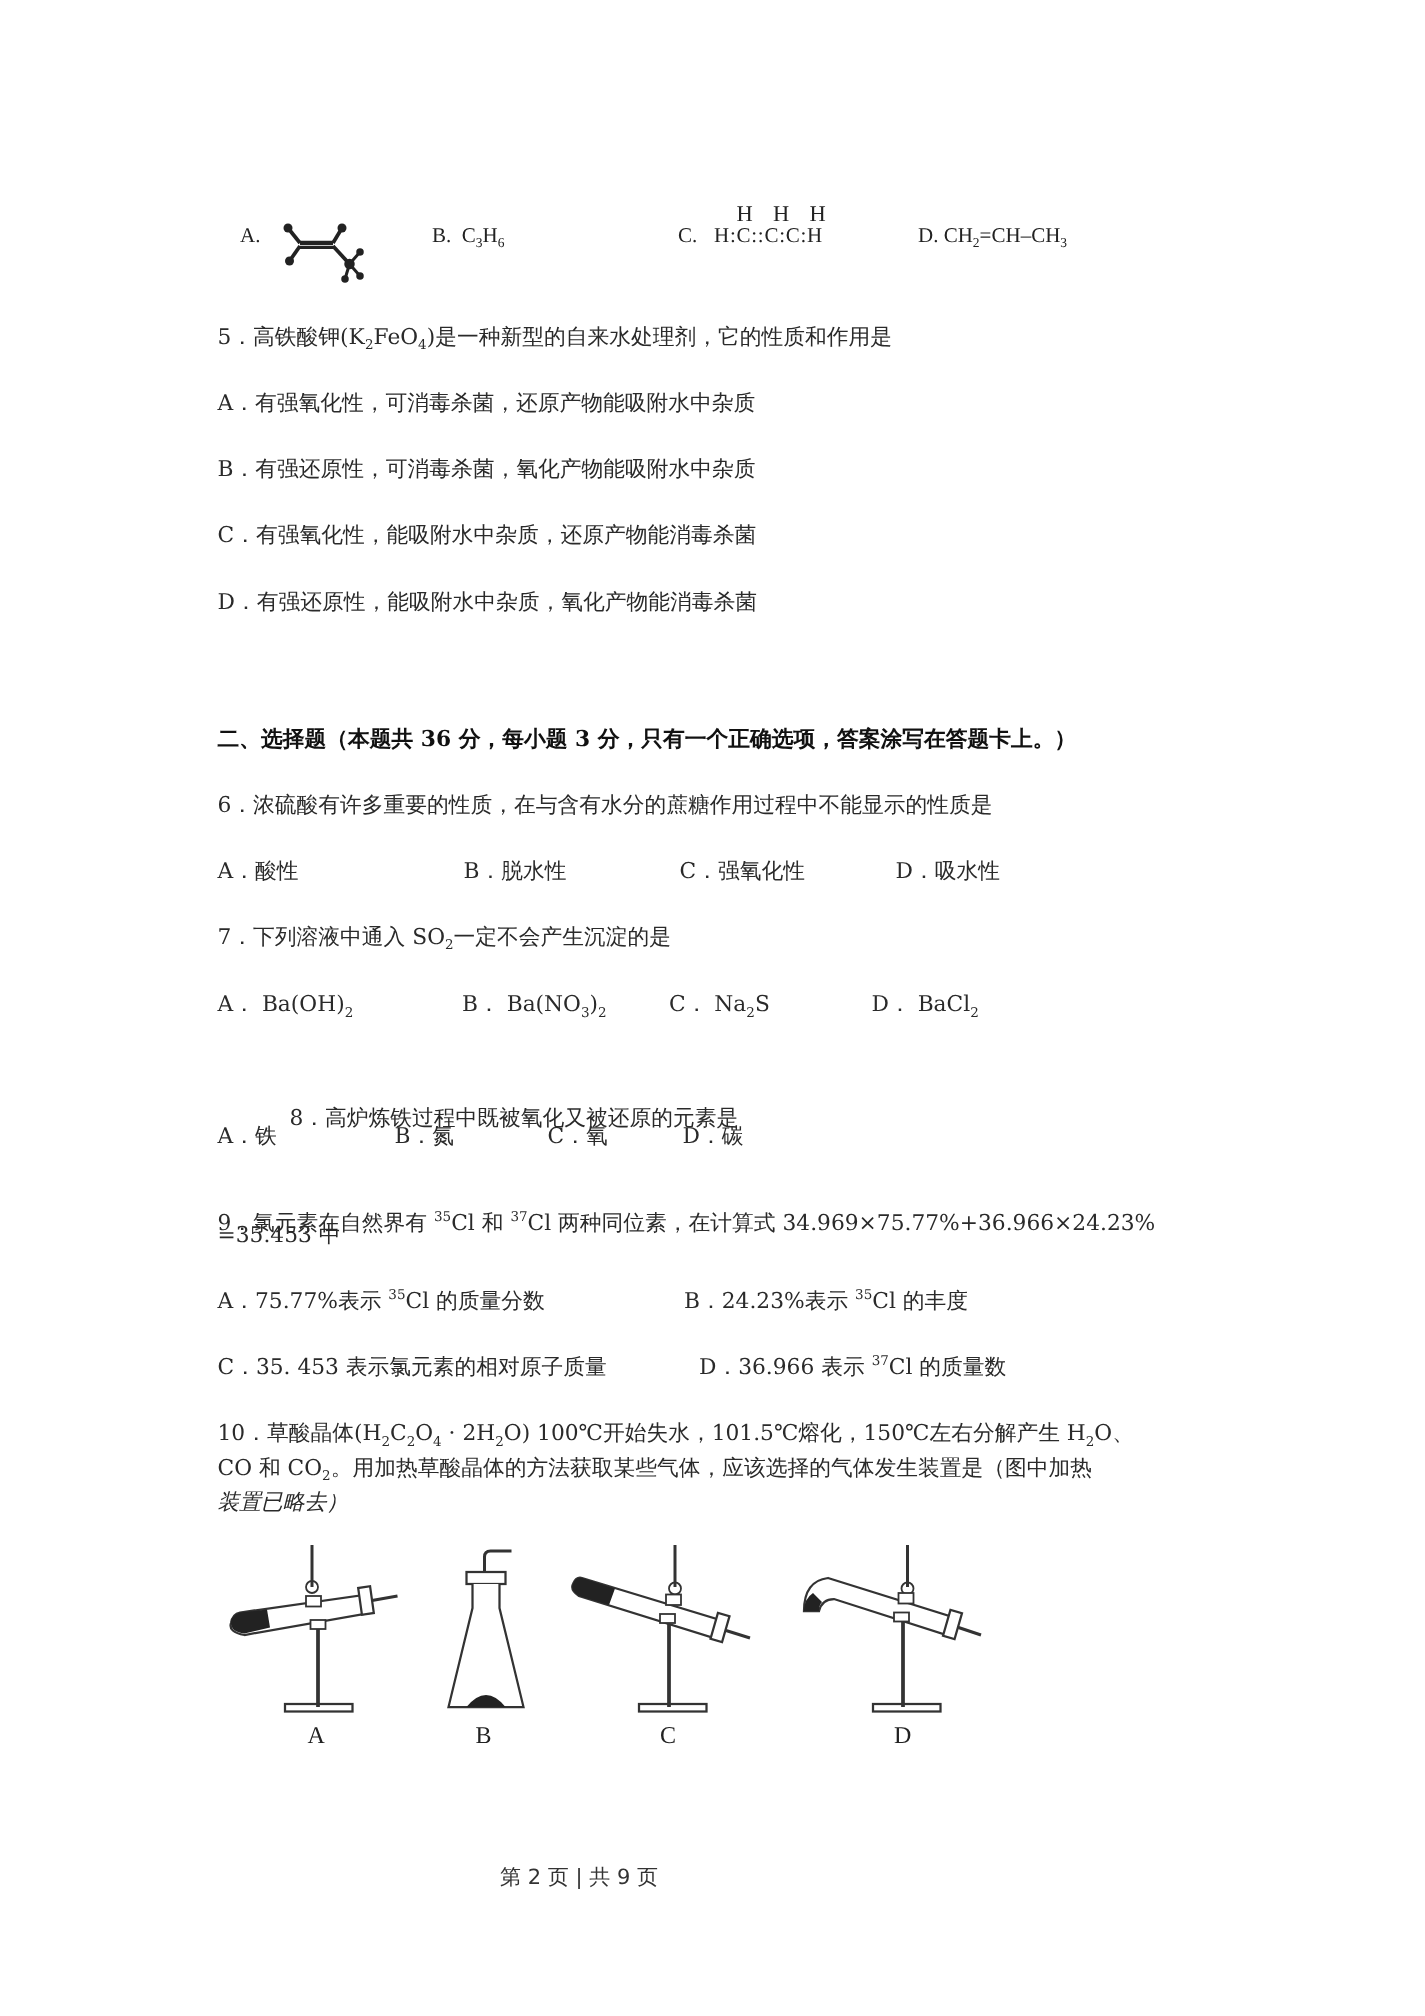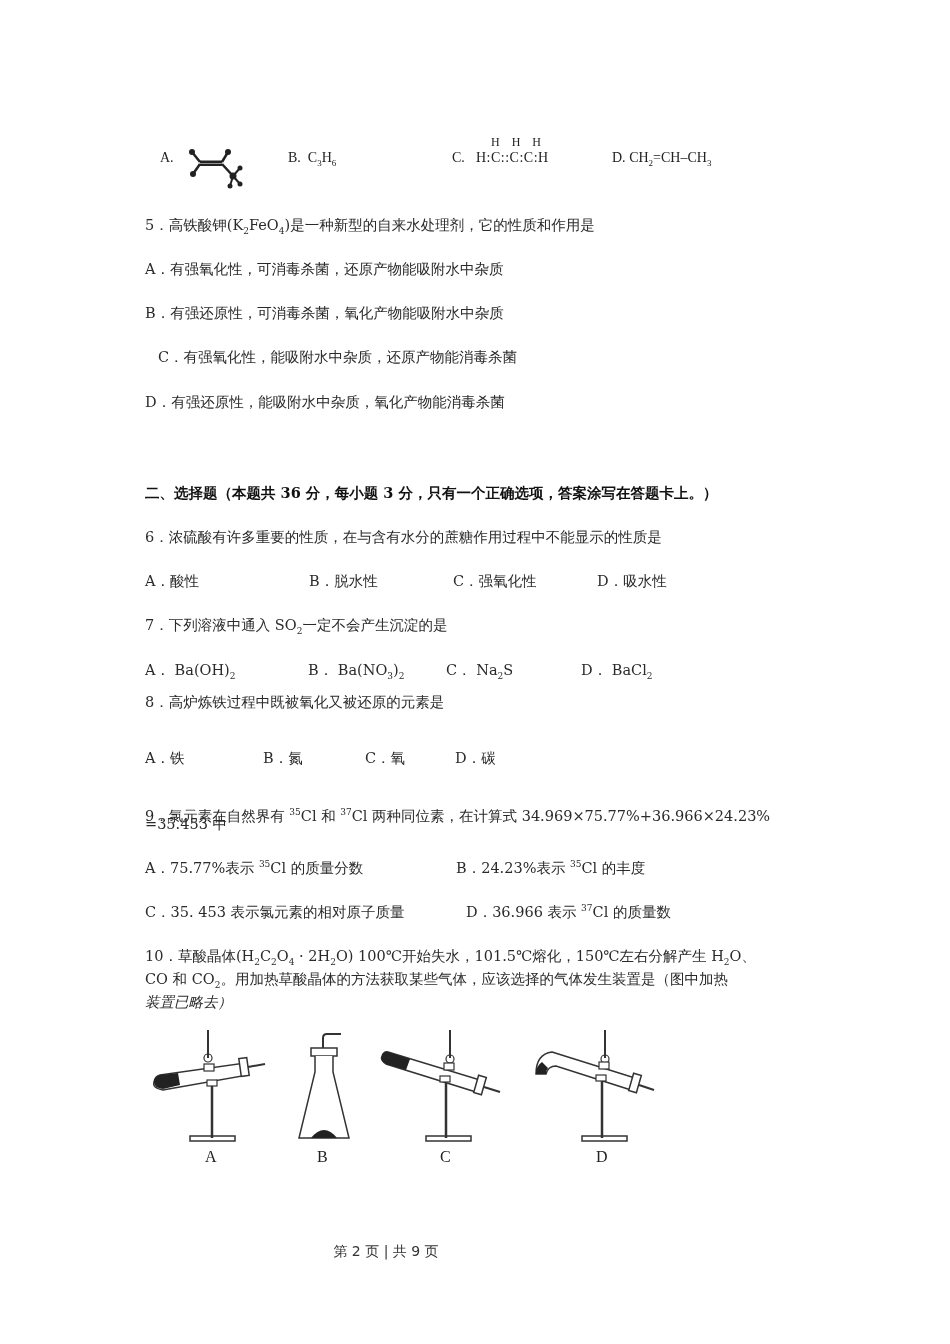--- a/index.html
+++ b/index.html
@@ -35,34 +35,34 @@
       <circle cx="45" cy="36" r="3.5" fill="#222"></circle>
     <circle cx="52" cy="28" r="2.5" fill="#222"></circle>
       <circle cx="42" cy="46" r="2.5" fill="#222"></circle>
     <circle cx="52" cy="44" r="2.5" fill="#222"></circle>
   </svg>
   <span class="q4" style="left:288px;">
     <span>B.</span>&nbsp;
     <span>C</span><sub>3</sub><span>H</span><sub>6</sub>
   </span>
   <span class="q4" style="left:452px;">C.</span>
-  <span class="abs" style="left:491px; top:135px; font-size:12px; letter-spacing:2px; font-family:'Liberation Serif',serif; white-space:pre;">H  H  H</span>
+  <span class="abs" style="left:491px; top:135px; font-size:15px; letter-spacing:2px; font-family:'Liberation Serif',serif; white-space:pre;">H  H  H</span>
   <span class="q4" style="left:476px; letter-spacing:0.5px;text-align:center;">H:C::C:C:H</span>
   <span class="q4" style="left:612px;">
     <span>D.</span>&nbsp;<span>CH</span><sub>2</sub><span>=CH–CH</span><sub>3</sub>
   </span>
 </div>
 
 <div>
   <div class="line" style="top:215px;">
     <span>5．</span><span>高铁酸钾(</span><span>K</span><sub>2</sub><span>FeO</span><sub>4</sub><span>)是一种新型的自来水处理剂，它的性质和作用是</span>
   </div>
   <div class="line" style="top:259px;">A．有强氧化性，可消毒杀菌，还原产物能吸附水中杂质</div>
   <div class="line" style="top:303px;">B．有强还原性，可消毒杀菌，氧化产物能吸附水中杂质</div>
-  <div class="line" style="top:347px;margin-left:13px;">C．有强氧化性，能吸附水中杂质，还原产物能消毒杀菌</div>
+  <div class="line" style="top:347px;">C．有强氧化性，能吸附水中杂质，还原产物能消毒杀菌</div>
   <div class="line" style="top:392px;">D．有强还原性，能吸附水中杂质，氧化产物能消毒杀菌</div>
 </div>
 
 <div class="line bold" style="top:483px;">二、选择题（本题共 36 分，每小题 3 分，只有一个正确选项，答案涂写在答题卡上。）</div>
 
 <div>
   <div class="line" style="top:527px;">6．浓硫酸有许多重要的性质，在与含有水分的蔗糖作用过程中不能显示的性质是</div>
   <span class="opt" style="left:145px; top:571px;">A．酸性</span>
   <span class="opt" style="left:309px; top:571px;">B．脱水性</span>
   <span class="opt" style="left:453px; top:571px;">C．强氧化性</span>
@@ -81,21 +81,21 @@
   </span>
   <span class="opt" style="left:446px; top:660px;">
     <span>C．</span>&nbsp;<span>Na</span><sub>2</sub><span>S</span>
   </span>
   <span class="opt" style="left:581px; top:660px;">
     <span>D．</span>&nbsp;<span>BaCl</span><sub>2</sub>
   </span>
 </div>
 
 <div>
-  <div class="line" style="top:692px;">8．高炉炼铁过程中既被氧化又被还原的元素是</div>
+  <div class="line" style="top:736px;margin-left:48px;">8．高炉炼铁过程中既被氧化又被还原的元素是</div>
   <span class="opt" style="left:145px; top:748px;">A．铁</span>
   <span class="opt" style="left:263px; top:748px;">B．氮</span>
   <span class="opt" style="left:365px; top:748px;">C．氧</span>
   <span class="opt" style="left:455px; top:748px;">D．碳</span>
 </div>
 
 <div>
   <div class="line" style="top:806px;">
     <span>9．氯元素在自然界有 </span><sup>35</sup><span>Cl</span><span> 和 </span><sup>37</sup><span>Cl</span><span> 两种同位素，在计算式 34.969×75.77%+36.966×24.23%</span>
   </div>

